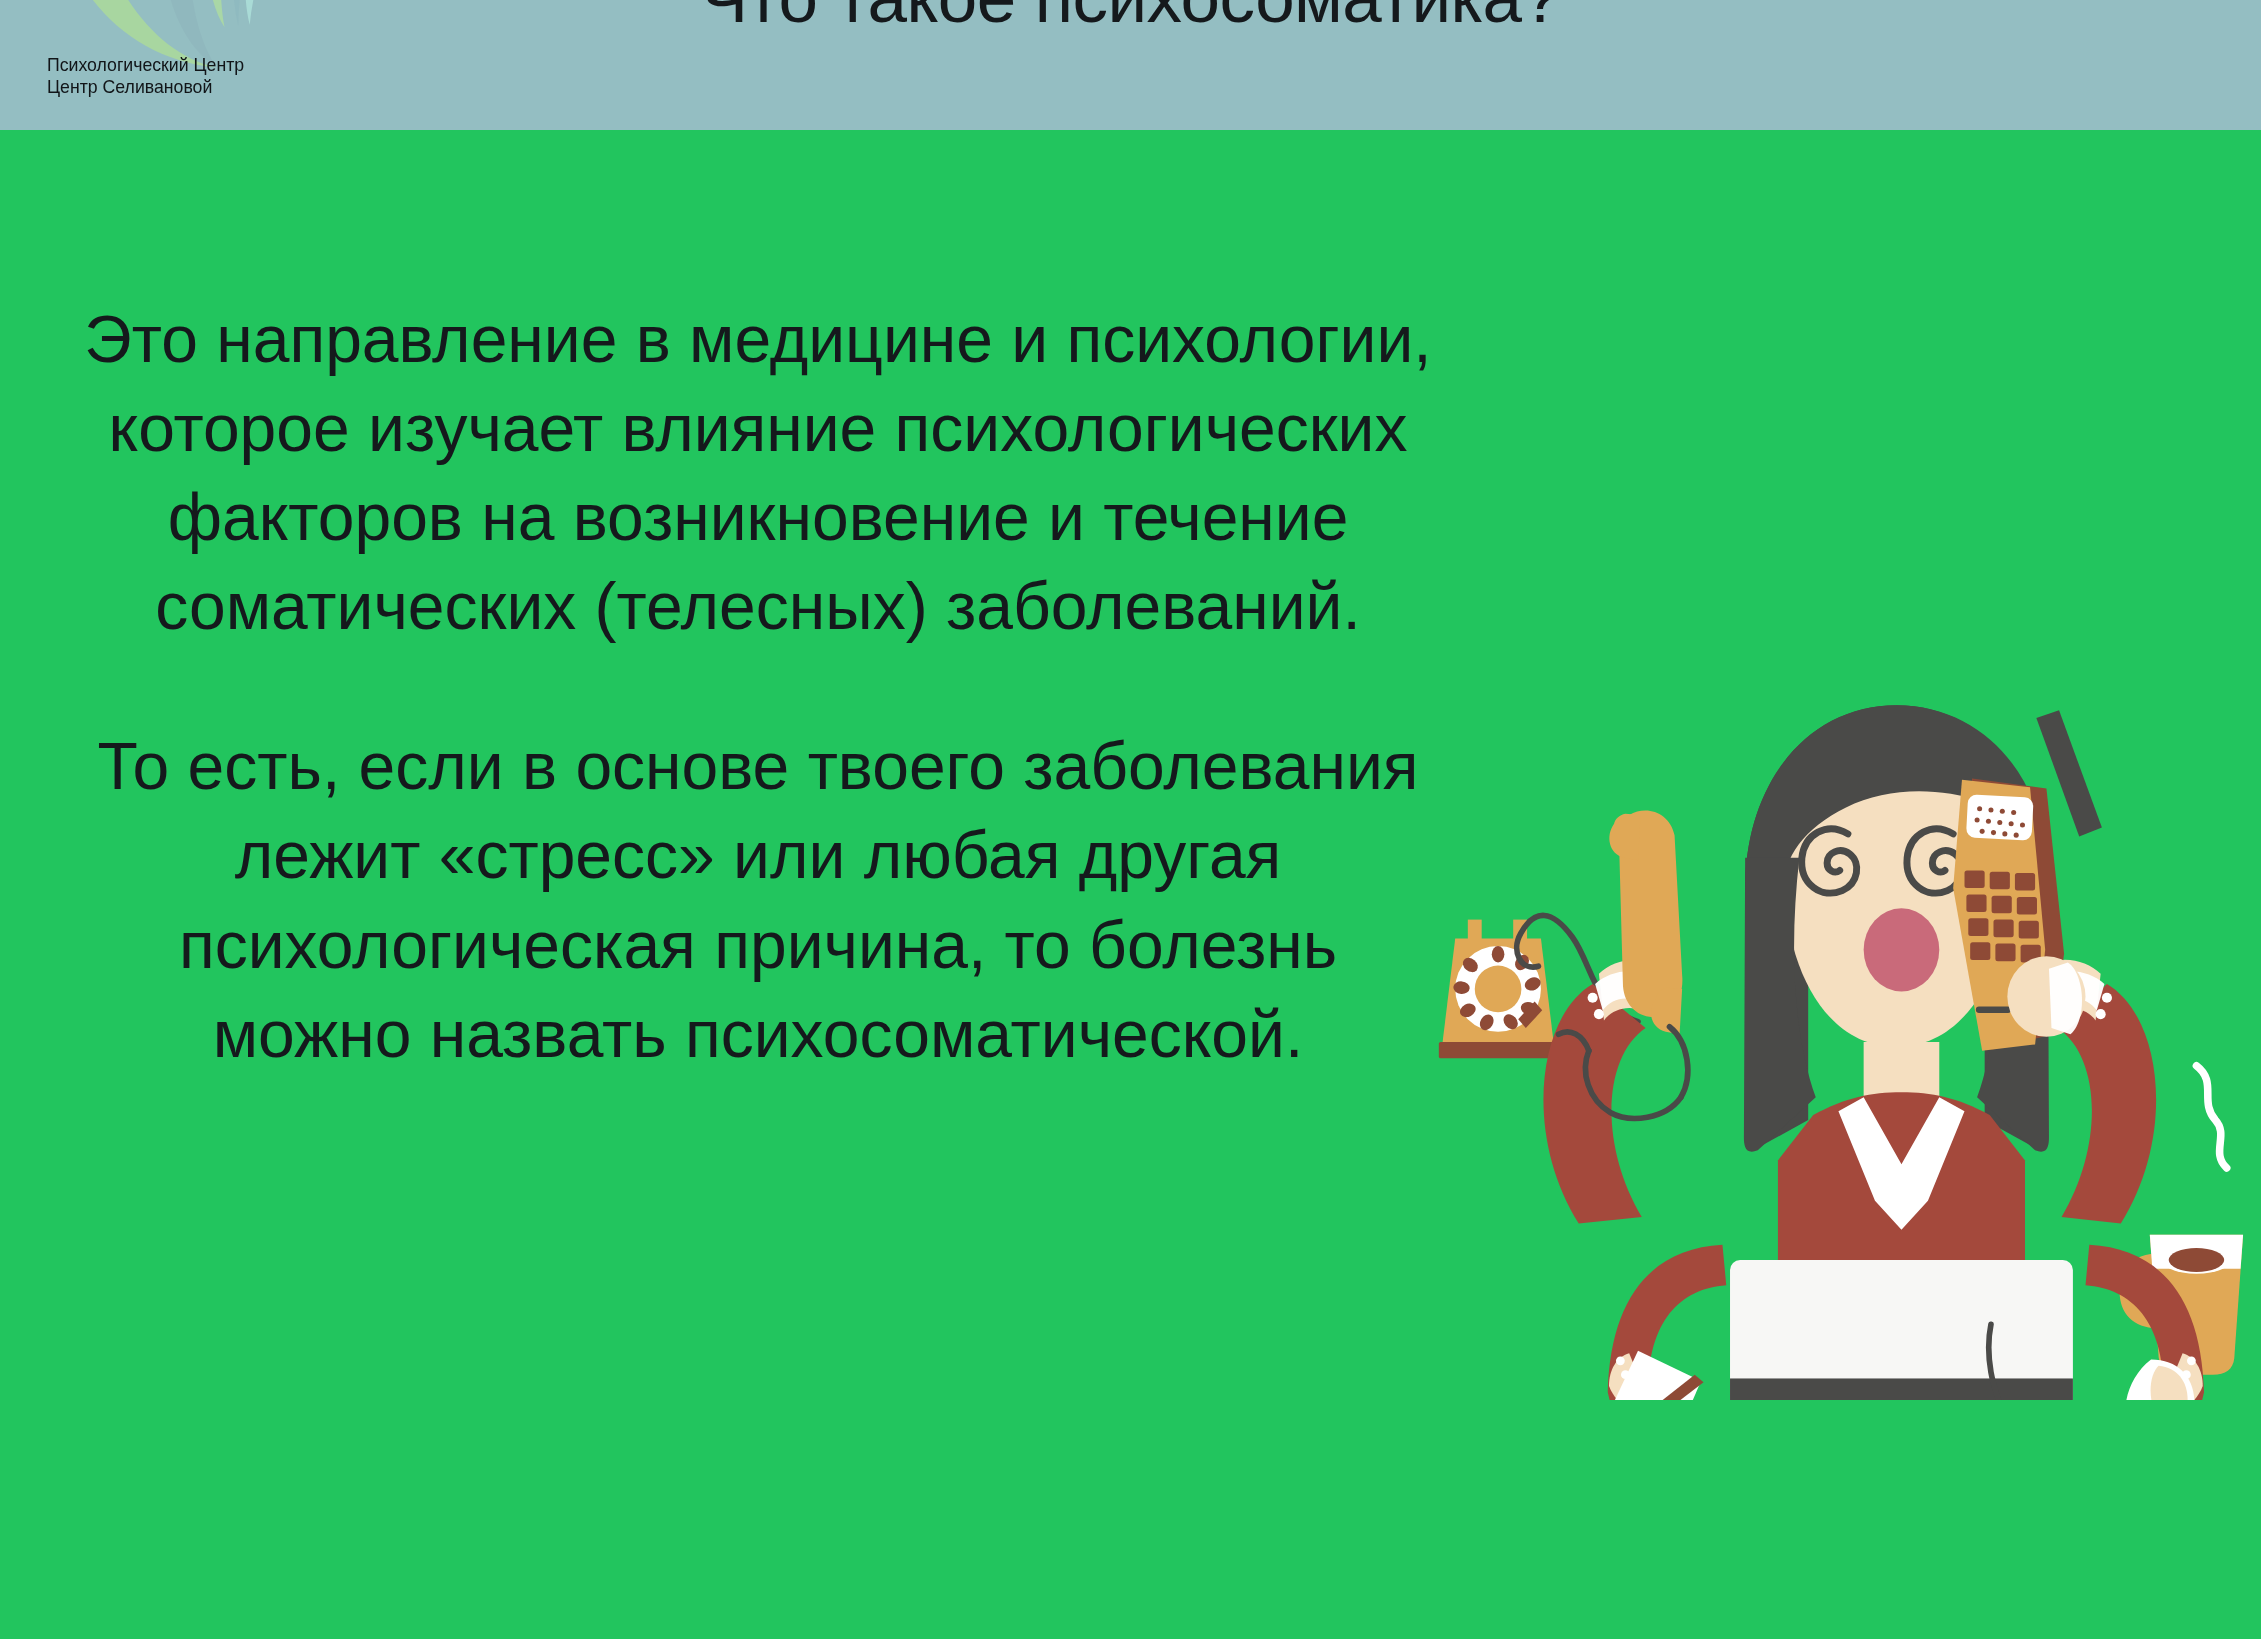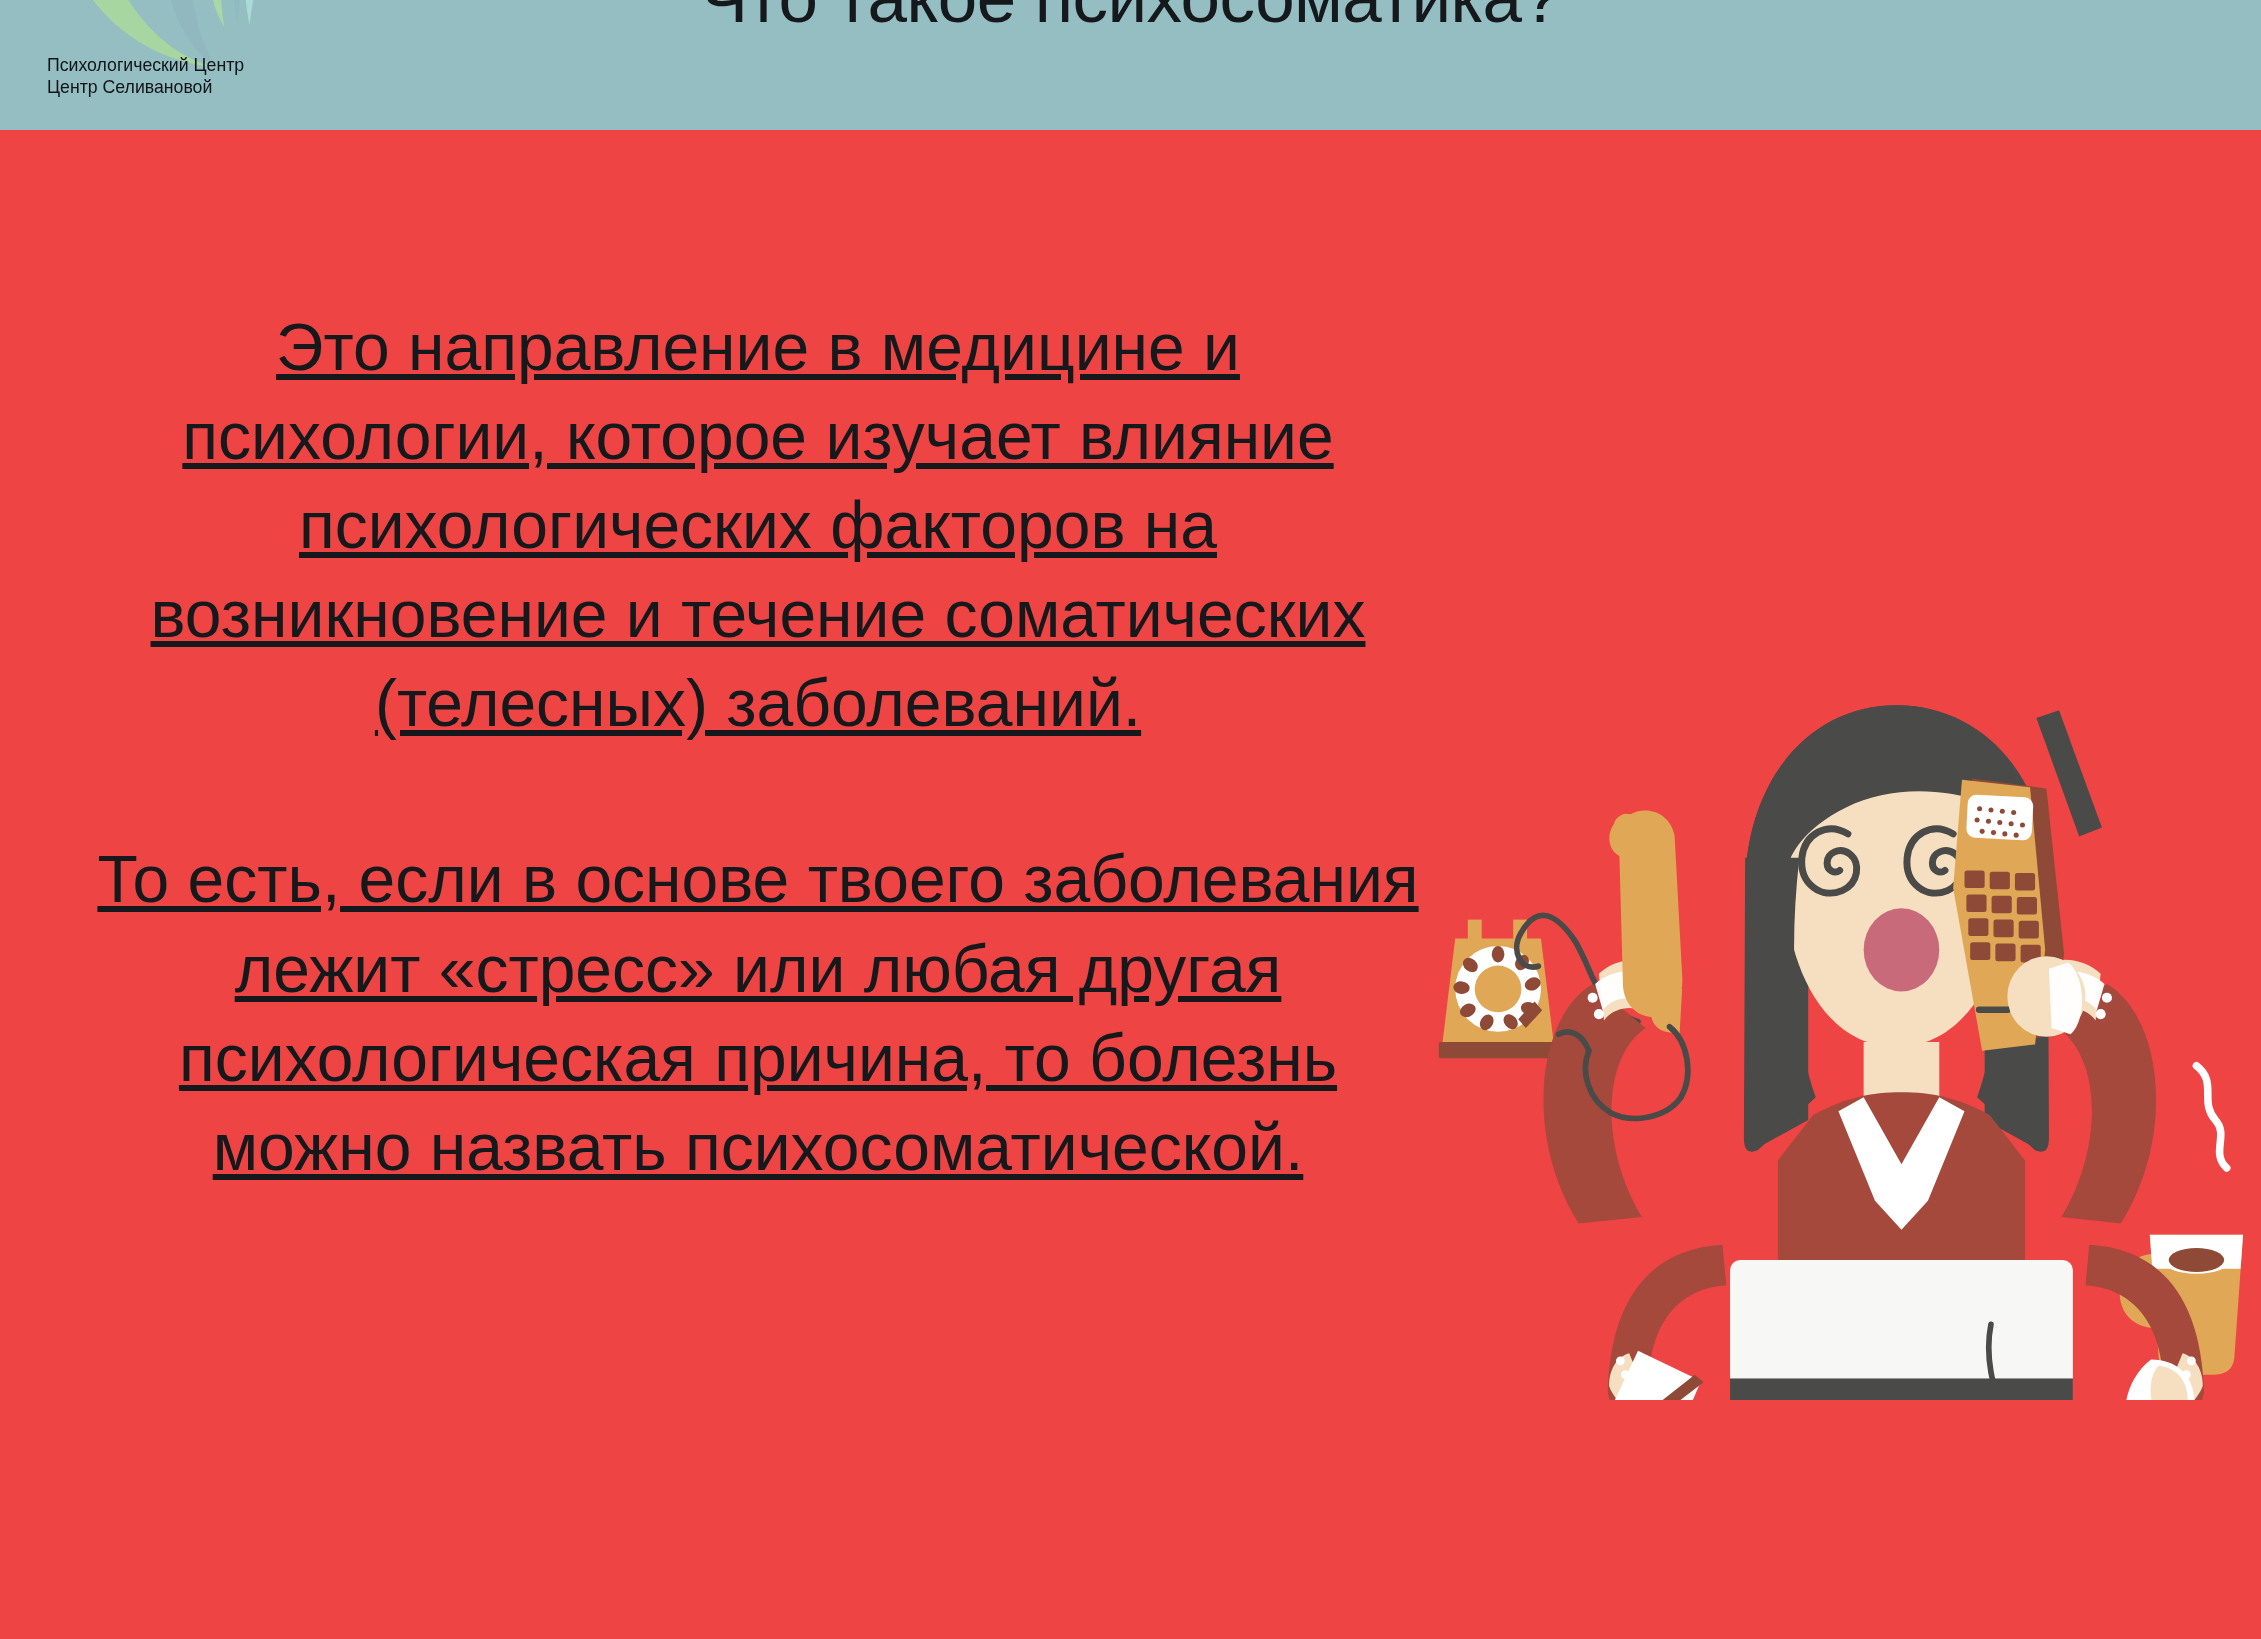--- a/index.html
+++ b/index.html
@@ -8,21 +8,21 @@
     background: #ffffff;
   }
   body {
     font-family: "Liberation Sans", "DejaVu Sans", sans-serif;
   }
   #slide {
     position: relative;
     width: 2261px;
     height: 1639px;
     overflow: hidden;
-    background: #ef4444;
+    background: #22c55e;
   }
   
   #header-band {
     position: absolute;
     left: 0; top: 0;
     width: 2261px;
     height: 130px;
     background: #94bec2;
     overflow: hidden;
   }
@@ -65,21 +65,21 @@
     position: absolute;
     left: 77px;
     top: 295px;
     width: 1362px;
     text-align: center;
     color: #15191c;
     font-size: 66px;
     line-height: 1.35;
     font-weight: 400;
   }
-  #body-copy .para { margin: 8px; text-decoration: underline; }
+  #body-copy .para { margin: 0; }
   #body-copy .para-gap { height: 71px; }
 
   
   #illustration {
     position: absolute;
     left: 1430px;
     top: 593px;
     width: 832px;
     height: 807px;
   }

